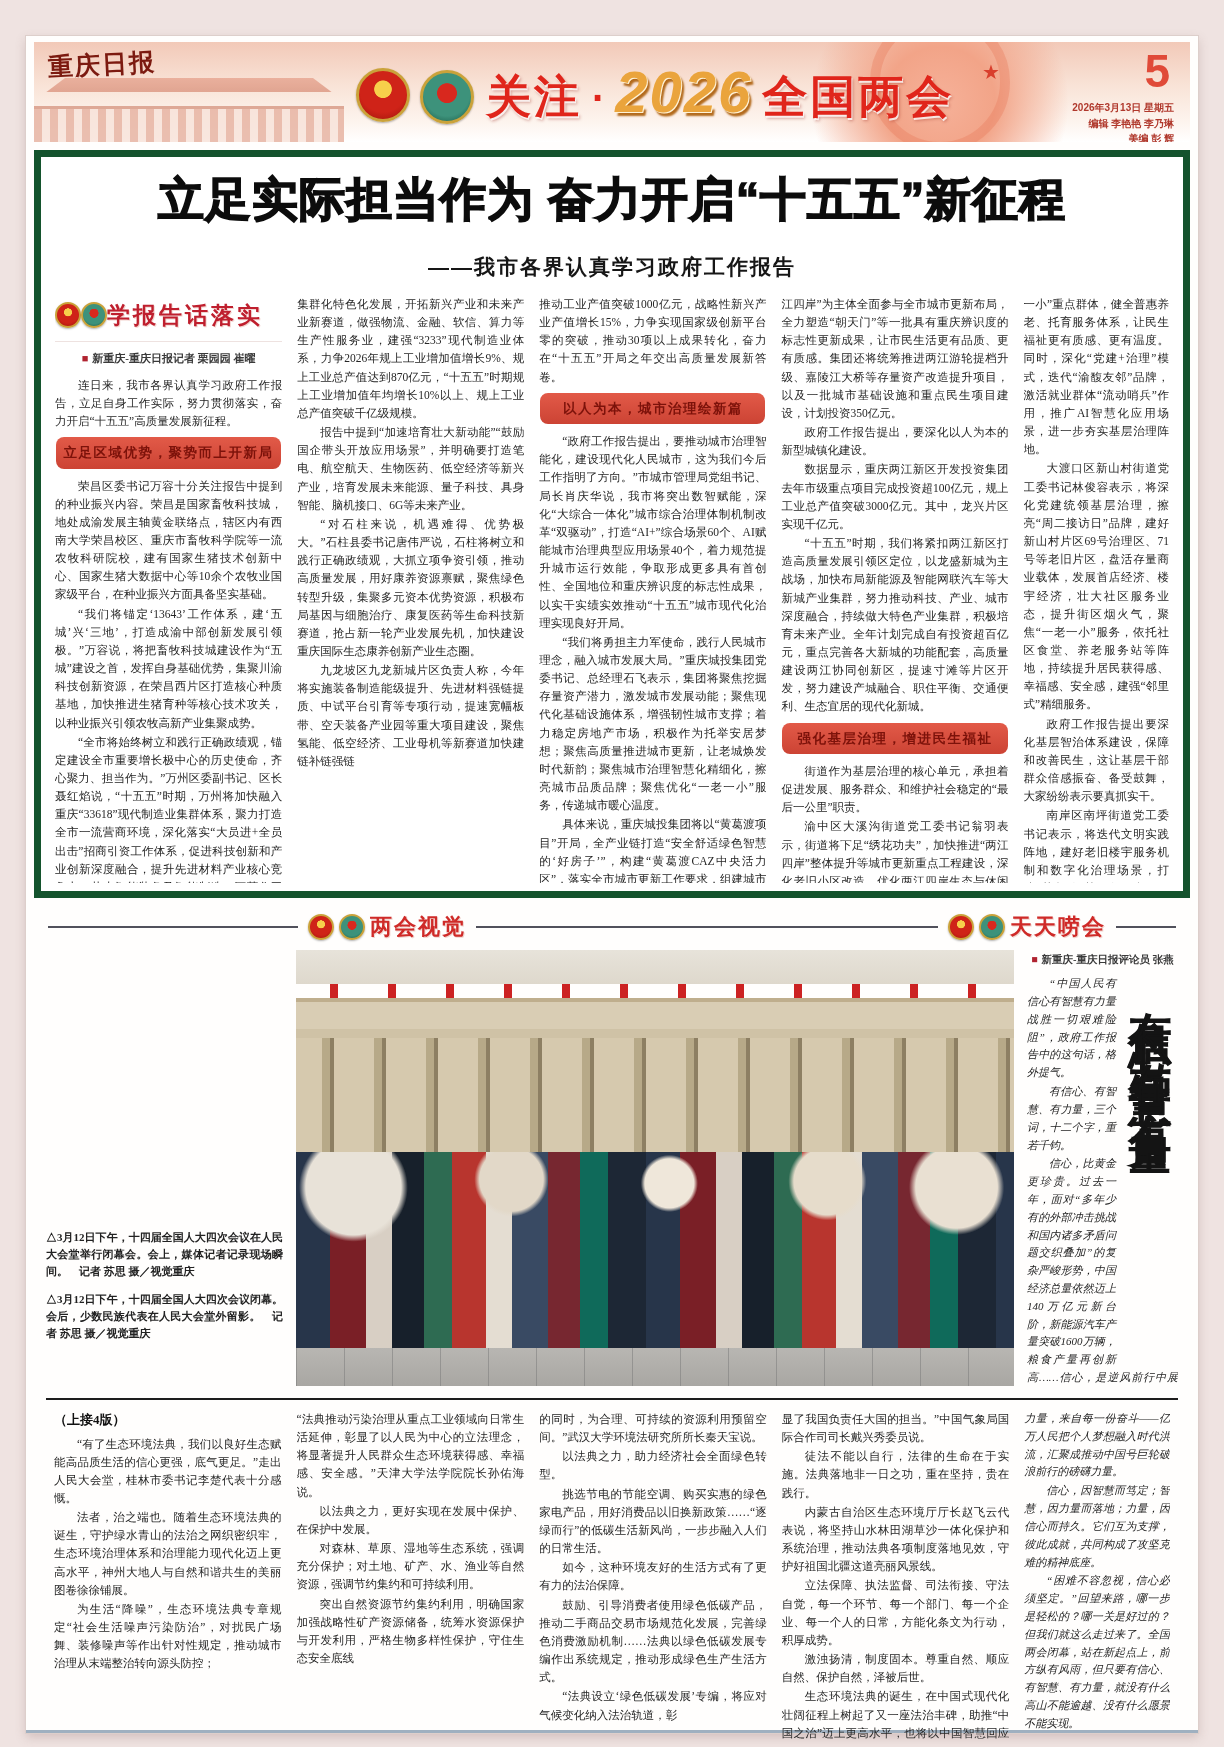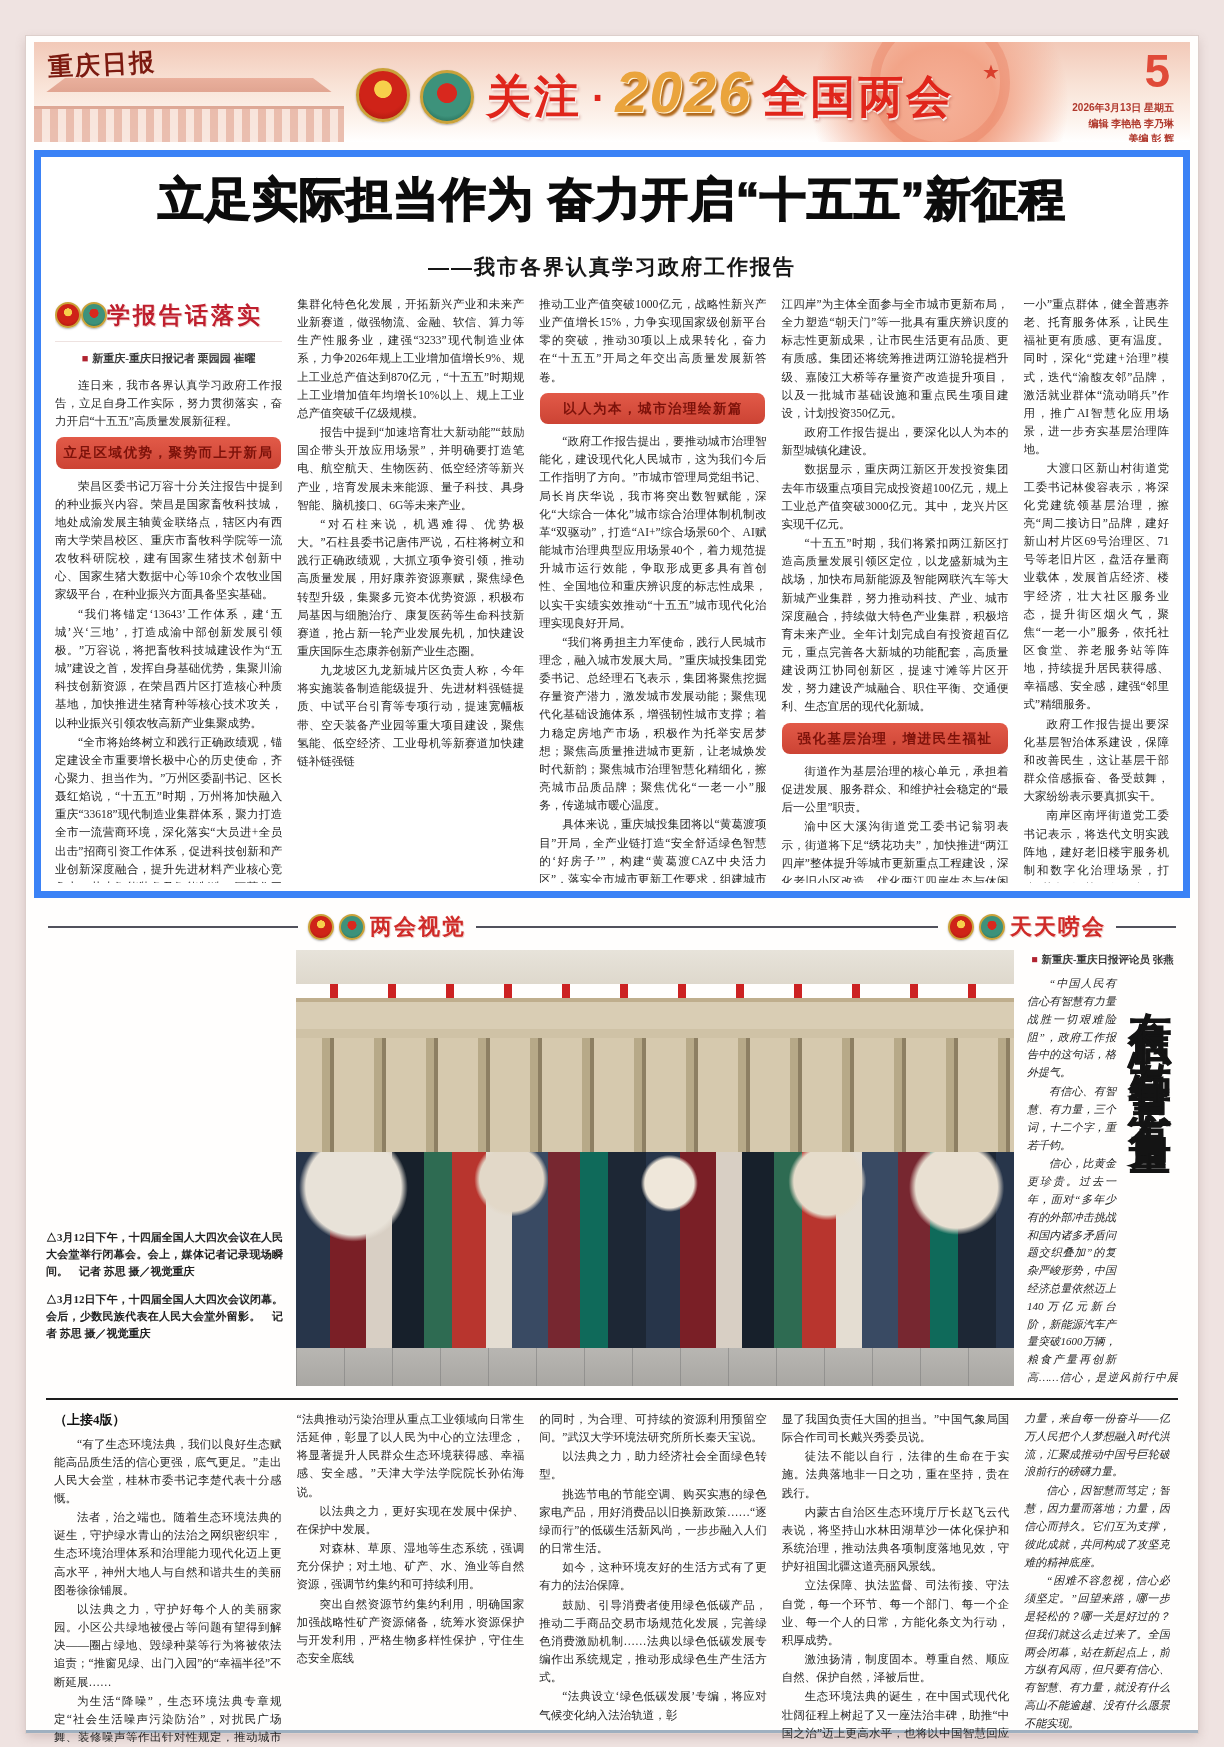--- a/index.html
+++ b/index.html
@@ -36,21 +36,21 @@
          color:#b0382c;font-weight:bold;}
   .emblem{border-radius:50%;box-shadow:0 1px 2px rgba(0,0,0,.3);display:inline-block;position:relative;}
   .emblem.nat{background:radial-gradient(circle at 50% 38%,#f7d04b 0 22%,#cf2318 24% 60%,#991409 100%);border:3px solid #caa23a;}
   .emblem.cppcc{background:radial-gradient(circle at 50% 42%,#d8281e 0 26%,#3d927b 28% 62%,#14523f 100%);border:3px solid #caa23a;}
   .emblem.big{width:48px;height:48px;}
   .emblem.big.nat{position:absolute;left:322px;top:26px;}
   .emblem.big.cppcc{position:absolute;left:386px;top:28px;}
   .emblem.small{width:22px;height:22px;border-width:2px;}
 
   
-  .redbox{margin:8px 8px 0;border:7px solid #3b82f6;padding:10px 14px 8px;background:#fff;}
+  .redbox{margin:8px 8px 0;border:7px solid #14532d;padding:10px 14px 8px;background:#fff;}
   .headline{text-align:center;font-size:46px;font-weight:900;color:#0c0c0c;letter-spacing:1px;
             font-family:"Liberation Sans",sans-serif;-webkit-text-stroke:1.5px #0c0c0c;margin-top:2px;}
   .subhead{text-align:center;font-size:21px;font-weight:900;color:#161616;margin-top:22px;letter-spacing:2px;}
   .cols{display:grid;grid-template-columns:1fr 1fr 1fr 1fr .64fr;gap:15px;
         margin-top:14px;height:588px;overflow:hidden;}
   .col{overflow:hidden;font-family:"Liberation Serif",serif;font-size:11.5px;line-height:1.58;
        color:#262626;text-align:justify;}
   .bp{margin:0 0 1px;text-indent:2em;}
   .pill{background:linear-gradient(180deg,#e25a48,#cc4334);color:#7c120a;font-weight:bold;
         text-align:center;border-radius:8px;padding:5px 2px;margin:7px 1px 8px;font-size:13.5px;
@@ -243,21 +243,20 @@
 
     </div>
   </div>
 
   <div class="rule"></div>
   <div class="bottom">
     <div class="bcol">
       <p class="bp cont">（上接4版）</p>
       <p class="bp">“有了生态环境法典，我们以良好生态赋能高品质生活的信心更强，底气更足。”走出人民大会堂，桂林市委书记李楚代表十分感慨。</p>
       <p class="bp">法者，治之端也。随着生态环境法典的诞生，守护绿水青山的法治之网织密织牢，生态环境治理体系和治理能力现代化迈上更高水平，神州大地人与自然和谐共生的美丽图卷徐徐铺展。</p>
-      <p class="bp">以法典之力，守护好每个人的美丽家园。小区公共绿地被侵占等问题有望得到解决——圈占绿地、毁绿种菜等行为将被依法追责；“推窗见绿、出门入园”的“幸福半径”不断延展……</p>
       <p class="bp">为生活“降噪”，生态环境法典专章规定“社会生活噪声污染防治”，对扰民广场舞、装修噪声等作出针对性规定，推动城市治理从末端整治转向源头防控；</p>
 
     </div>
     <div class="bcol">
       <p class="bp" style="text-indent:0">“法典推动污染治理从重点工业领域向日常生活延伸，彰显了以人民为中心的立法理念，将显著提升人民群众生态环境获得感、幸福感、安全感。”天津大学法学院院长孙佑海说。</p>
       <p class="bp">以法典之力，更好实现在发展中保护、在保护中发展。</p>
       <p class="bp">对森林、草原、湿地等生态系统，强调充分保护；对土地、矿产、水、渔业等自然资源，强调节约集约和可持续利用。</p>
       <p class="bp">突出自然资源节约集约利用，明确国家加强战略性矿产资源储备，统筹水资源保护与开发利用，严格生物多样性保护，守住生态安全底线</p>
     </div>
     <div class="bcol">

